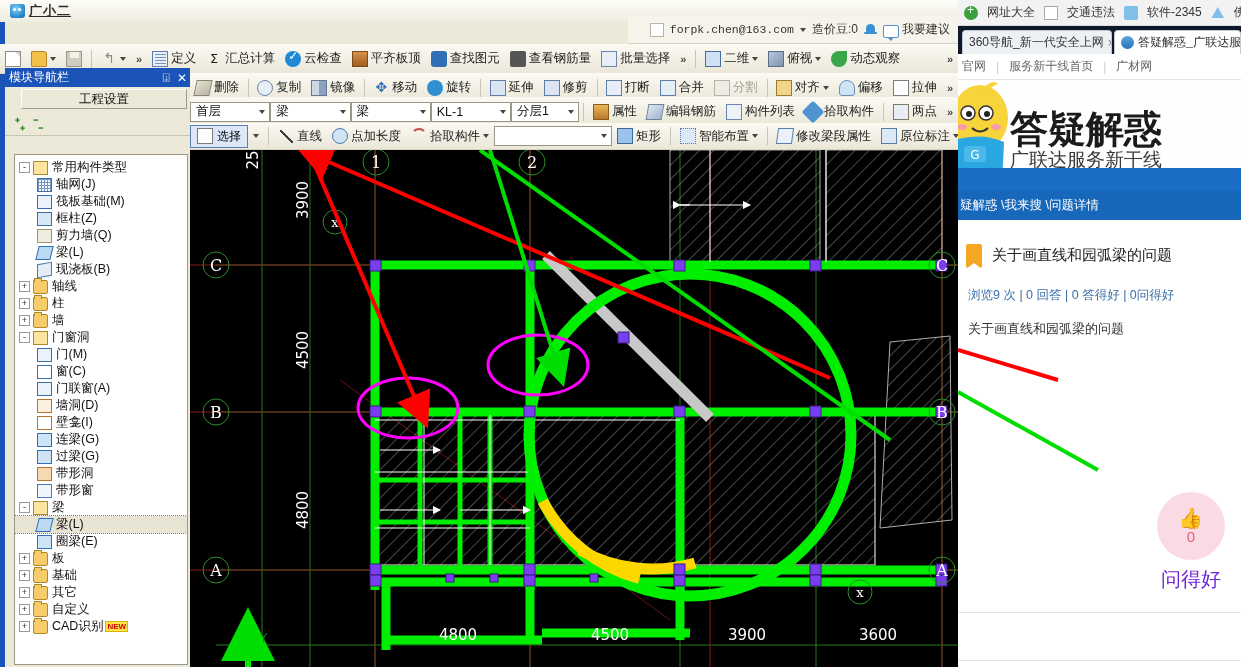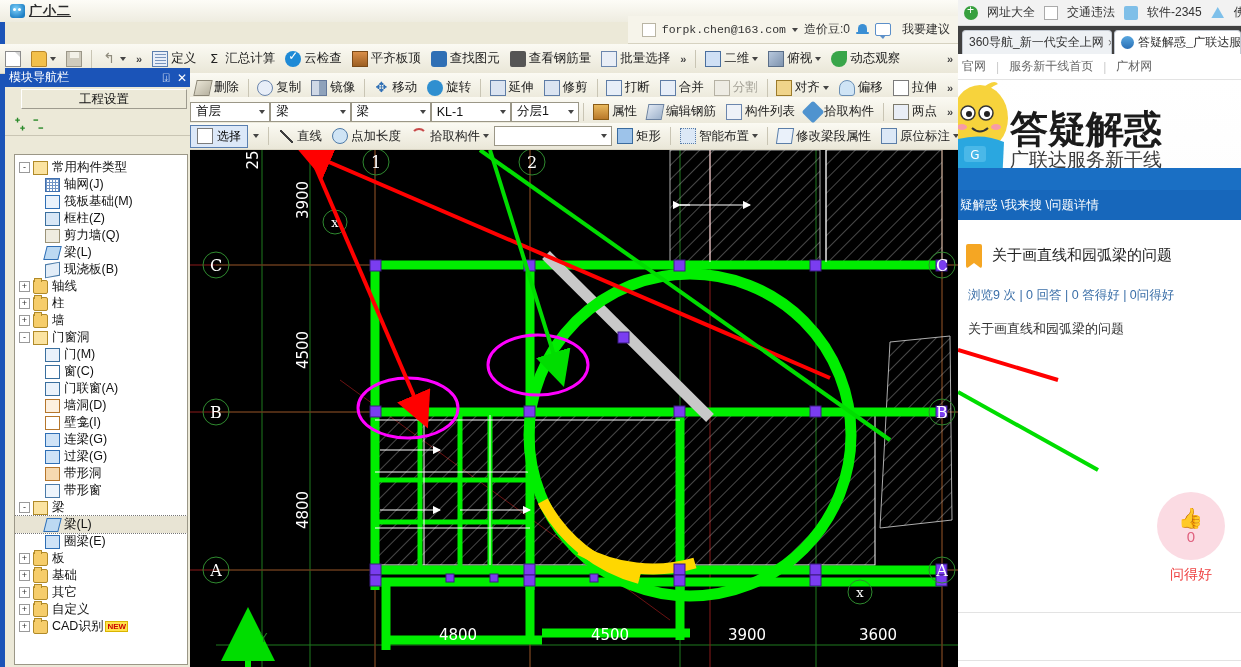--- a/index.html
+++ b/index.html
@@ -25,21 +25,21 @@
   .userstrip{ position:absolute; right:0; top:16px; width:330px; height:28px;
     background:#f6f4ea; display:flex; align-items:center; justify-content:flex-end;
     gap:6px; padding-right:8px; border-bottom:1px solid #d6d2c0;}
   .userstrip .box{width:14px;height:14px;border:1px solid #b9b5a4;background:#fff;}
   .userstrip .mail{font-family:"Liberation Mono",monospace;font-size:11.5px;color:#333;}
   .userstrip .cname{font-size:12px;color:#333;}
   .caret{width:0;height:0;border-left:3.5px solid transparent;border-right:3.5px solid transparent;border-top:4px solid #444;}
   .bell{width:13px;height:14px;position:relative;}
   .bell:before{content:"";position:absolute;left:2px;top:1px;width:9px;height:9px;border-radius:50% 50% 0 0;background:#3b8fd4;}
   .bell:after{content:"";position:absolute;left:0px;top:9px;width:13px;height:2px;background:#3b8fd4;border-radius:1px;}
-  .sugg{display:flex;align-items:center;gap:11px;}
+  .sugg{display:flex;align-items:flex-end;gap:3px;}
   .sugg .bub{width:16px;height:13px;border:1px solid #5b8fc9;background:#fff;border-radius:2px;position:relative;}
   .sugg .bub:after{content:"";position:absolute;left:3px;bottom:-4px;border-left:4px solid transparent;border-right:3px solid transparent;border-top:4px solid #5b8fc9;}
 
   
   .tbrow{ position:absolute; left:0; height:30px; background:linear-gradient(#fbfaf3,#eae7d8);
      border-bottom:1px solid #d8d4c3; display:flex; align-items:center; }
   #tb1{ top:44px; width:958px; }
   #tb2{ top:73px; width:958px; left:190px; width:768px;}
   #tb3{ top:97px; left:190px; width:768px;}
   #tb4{ top:123px; left:190px; width:924px; height:27px;}
@@ -126,21 +126,21 @@
      border:1px solid #9b9787; overflow:hidden; padding:4px 0 0 0;}
   .tnode{ display:flex; align-items:center; height:17px; font-size:12.5px; color:#111;
      white-space:nowrap; padding-left:4px;}
   .tnode .exp{ width:11px; height:11px; border:1px solid #9a9a9a; background:#fff;
      font-size:9px; line-height:9px; text-align:center; color:#333; margin-right:3px; flex:none;}
   .tnode .noexp{ width:11px; margin-right:3px; flex:none;}
   .tnode .ti{ width:15px;height:14px; margin-right:4px; flex:none; position:relative;}
   .fold{ background:#f6cd6a; border:1px solid #b08a28; border-radius:0 2px 2px 2px;}
   .fold:before{content:"";position:absolute;left:0;top:-3px;width:6px;height:3px;background:#f6cd6a;border:1px solid #b08a28;border-bottom:0;}
   .foldopen{ background:#fbe3a0; border:1px solid #b08a28;}
-  .lvl1{ padding-left:16px;}
+  .lvl1{ padding-left:8px;}
   .sel-node{ background:#e8e4d4; outline:1px dotted #777;}
   .tag-new{ background:#ffe24c; color:#c00; font-size:8px; font-weight:bold; padding:0 1px;
      border:1px solid #d9b400; margin-left:2px; line-height:9px;}
 
   
   .i-grid{background:#fff;border:1px solid #3f6fae;background-image:repeating-linear-gradient(#6f93c4 0 1px,transparent 1px 3px),repeating-linear-gradient(90deg,#6f93c4 0 1px,transparent 1px 3px);}
   .i-raft{background:#eaf2fb;border:1px solid #2f6fb5;}
   .i-col{background:#d8e7f6;border:1px solid #3a6f9e;}
   .i-shear{background:#efece0;border:1px solid #9b9378;}
   .i-beam{background:#bcd9f2;border:1px solid #2f6fb5;transform:skewX(-14deg);}
@@ -163,21 +163,21 @@
   
   .browser{ position:absolute; left:958px; top:0; width:283px; height:667px; background:#fff; overflow:hidden;}
   .bkm{ height:26px; background:#f2f2f2; display:flex; align-items:center; gap:9px; padding-left:6px;
      font-size:12px; color:#333; white-space:nowrap; border-bottom:1px solid #dcdcdc;}
   .bkm .bi{width:14px;height:14px;flex:none;}
   .bi-star{background:#37a03f;border-radius:50%;position:relative;}
   .bi-star:after{content:"+";position:absolute;left:3px;top:-3px;color:#fff;font-size:12px;}
   .bi-page{background:#fff;border:1px solid #aaa;}
   .bi-2345{background:#7fbfe8;border-radius:2px;}
   .bi-fs{background:#7ec0ea;clip-path:polygon(50% 10%,95% 90%,5% 90%);}
-  .tabs{ height:28px; background:#404040; display:flex; align-items:flex-end; gap:2px; padding-left:4px;}
+  .tabs{ height:28px; background:#0f172a; display:flex; align-items:flex-end; gap:2px; padding-left:4px;}
   .tab{ height:24px; background:#eef1f4; border:1px solid #c3c9d1; border-bottom:0;
      border-radius:4px 4px 0 0; display:flex; align-items:center; padding:0 6px; gap:4px;
      font-size:12px; color:#333; max-width:150px; white-space:nowrap; overflow:hidden;}
   .tab.active{ background:#fff;font-family:Liberation Mono, monospace; }
   .tab .x{ font-size:12px; color:#777;}
   .tabico{width:13px;height:13px;border-radius:50%;background:linear-gradient(#58a7e0,#2a6fb5);flex:none;}
   .navbar{ height:26px; background:#fff; display:flex; align-items:center; gap:10px;
      padding-left:4px; font-size:12px; color:#666; border-bottom:1px solid #e3e3e3;}
   .navbar .div{color:#ccc;}
   .hero{ height:110px; background:linear-gradient(#ffffff,#fdfdfd); position:relative; overflow:hidden;}
@@ -189,21 +189,21 @@
      border-radius:2px;}
   .qtag:after{content:"";position:absolute;left:0;bottom:-1px;border-left:8px solid transparent;
      border-right:8px solid transparent;border-bottom:6px solid #fff;}
   .qmeta{ padding:14px 6px 6px 10px; font-size:12.5px; color:#3b6fa8;}
   .qbody{ padding:10px 6px 6px 10px; font-size:13px; color:#333;}
   .likewrap{ position:absolute; right:4px; top:492px; width:92px; text-align:center;}
   .likecircle{ width:68px; height:68px; border-radius:50%; background:#fbdbe3; margin:0 auto;
      display:flex; flex-direction:column; align-items:center; justify-content:center; color:#e0607e;}
   .likecircle .tb{font-size:20px;line-height:20px;}
   .likecircle .n{font-size:15px;}
-  .likelabel{ margin-top:6px; font-size:14px; color:#ef4444;}
+  .likelabel{ margin-top:6px; font-size:20px; color:#6d28d9;}
   .hrline{ position:absolute; left:0; right:0; top:612px; height:1px; background:#e3e3e3;}
   .hrline2{ position:absolute; left:0; right:0; top:660px; height:1px; background:#e3e3e3;}
 </style>
 </head>
 <body>
 
 <div class="app">
 
   <div class="leftbluebar"></div>
 

